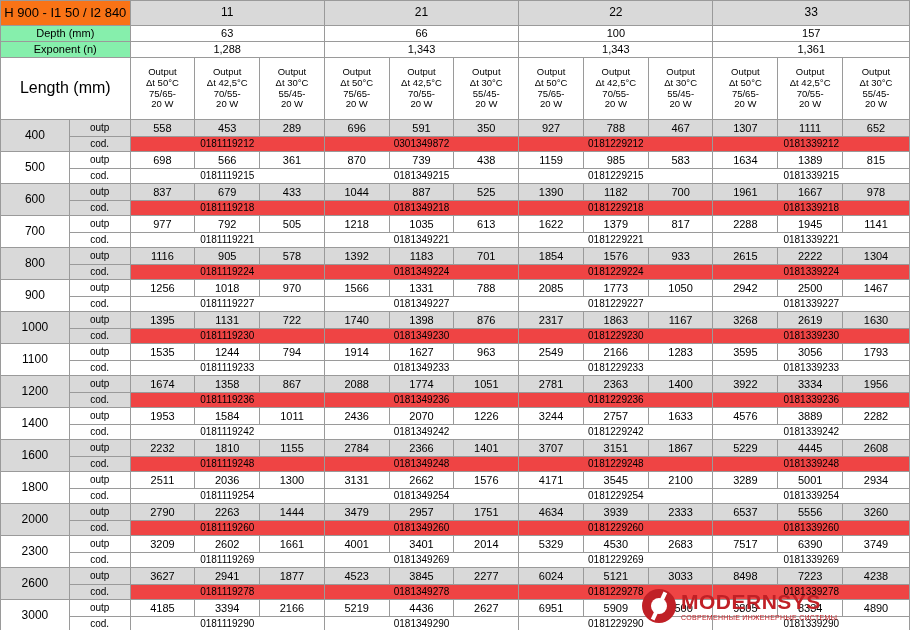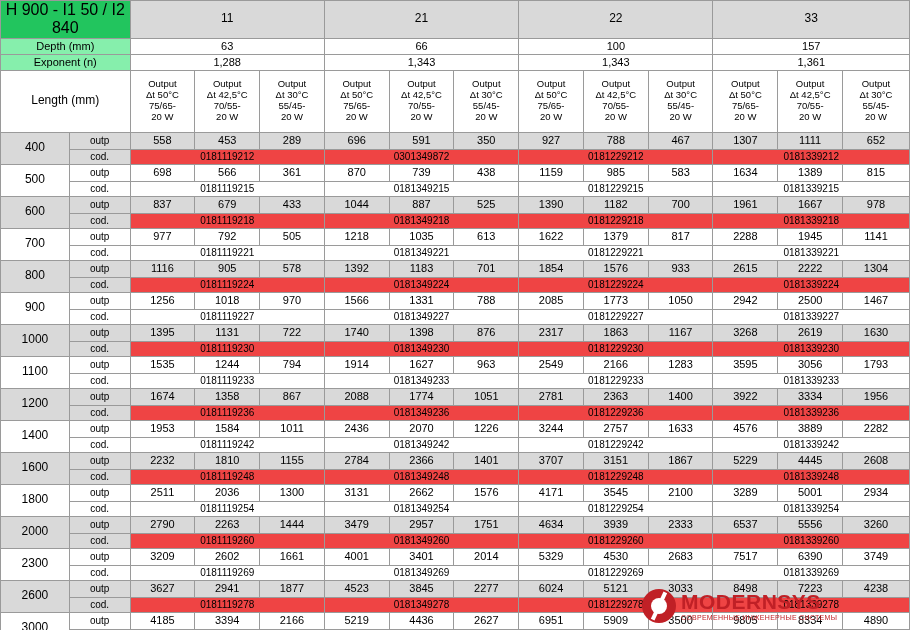--- a/index.html
+++ b/index.html
@@ -25,42 +25,42 @@
   table.spec td, table.spec th {
     border: 1px solid #9a9a9a;
     text-align: center;
     vertical-align: middle;
     padding: 0;
     font-weight: normal;
     line-height: 1.15;
   }
   
   .hdr-title {
-    background: #22c55e;
+    background: #f97316;
     font-weight: bold;
-    font-size: 16px;
+    font-size: 13px;
     text-align: left;
     padding-left: 4px;
-    height: 34px;
+    height: 25px;
   }
   .hdr-group {
     background: #d9d9d9;
     font-size: 12px;
     height: 18px;
   }
   .lbl {
     text-align: right;
     padding-right: 6px;
     font-size: 11px;
     height: 16px;
     background: #86efac;
   }
   .val { font-size: 11px; height: 16px; }
   .lenlbl {
-    font-size: 12px;
+    font-size: 16px;
     text-align: right;
     padding-right: 8px;
     vertical-align: middle;
   }
   .outhead {
     font-size: 9.5px;
     line-height: 1.35;
     padding: 3px 1px;
     height: 62px;
   }

